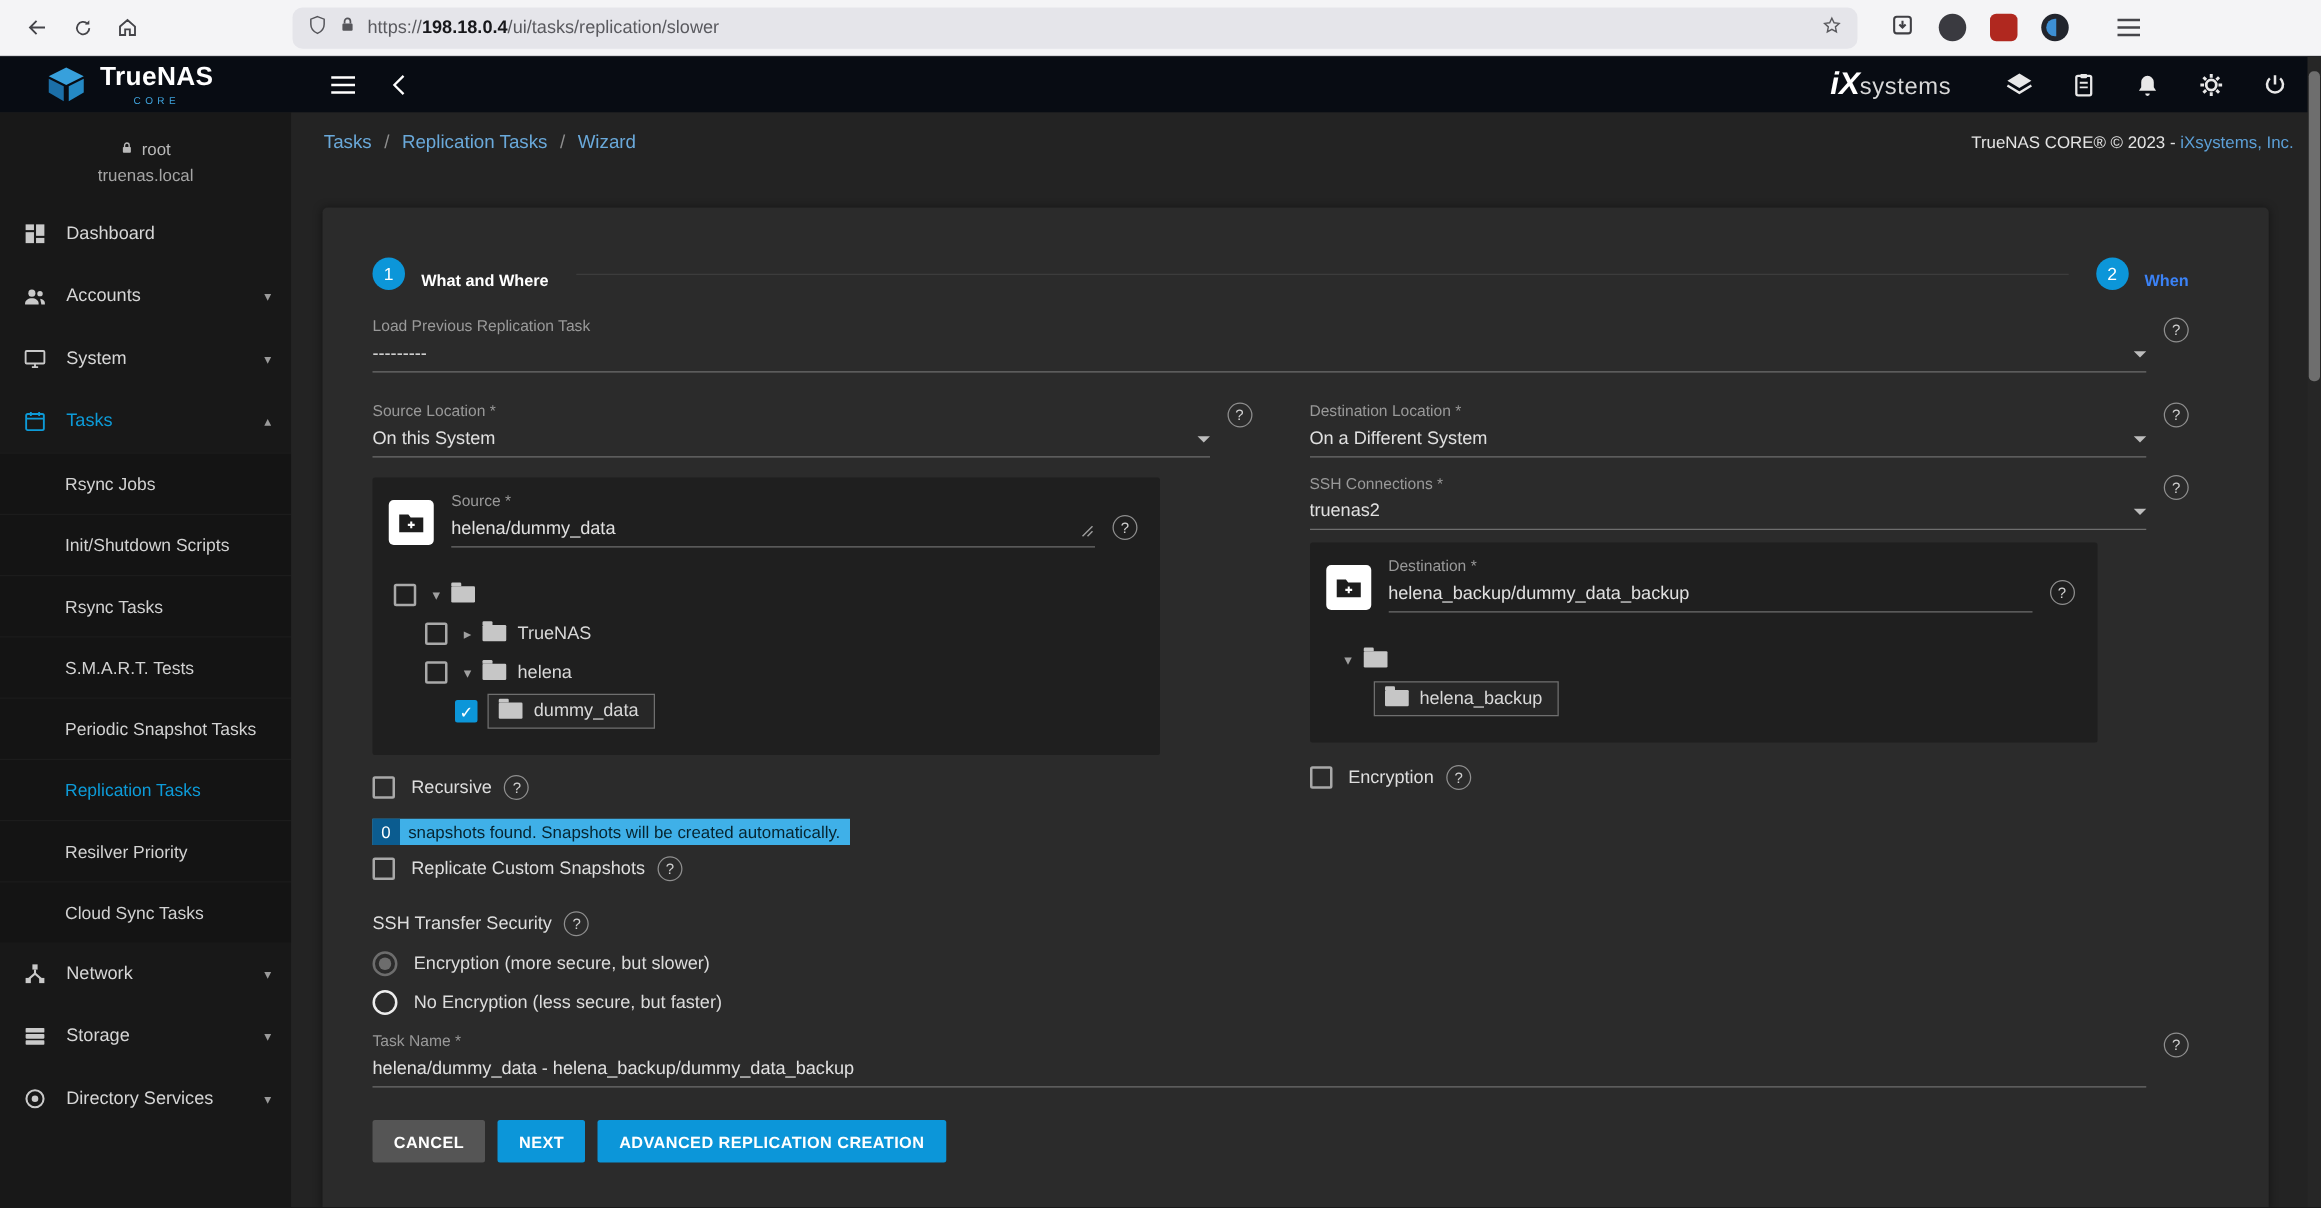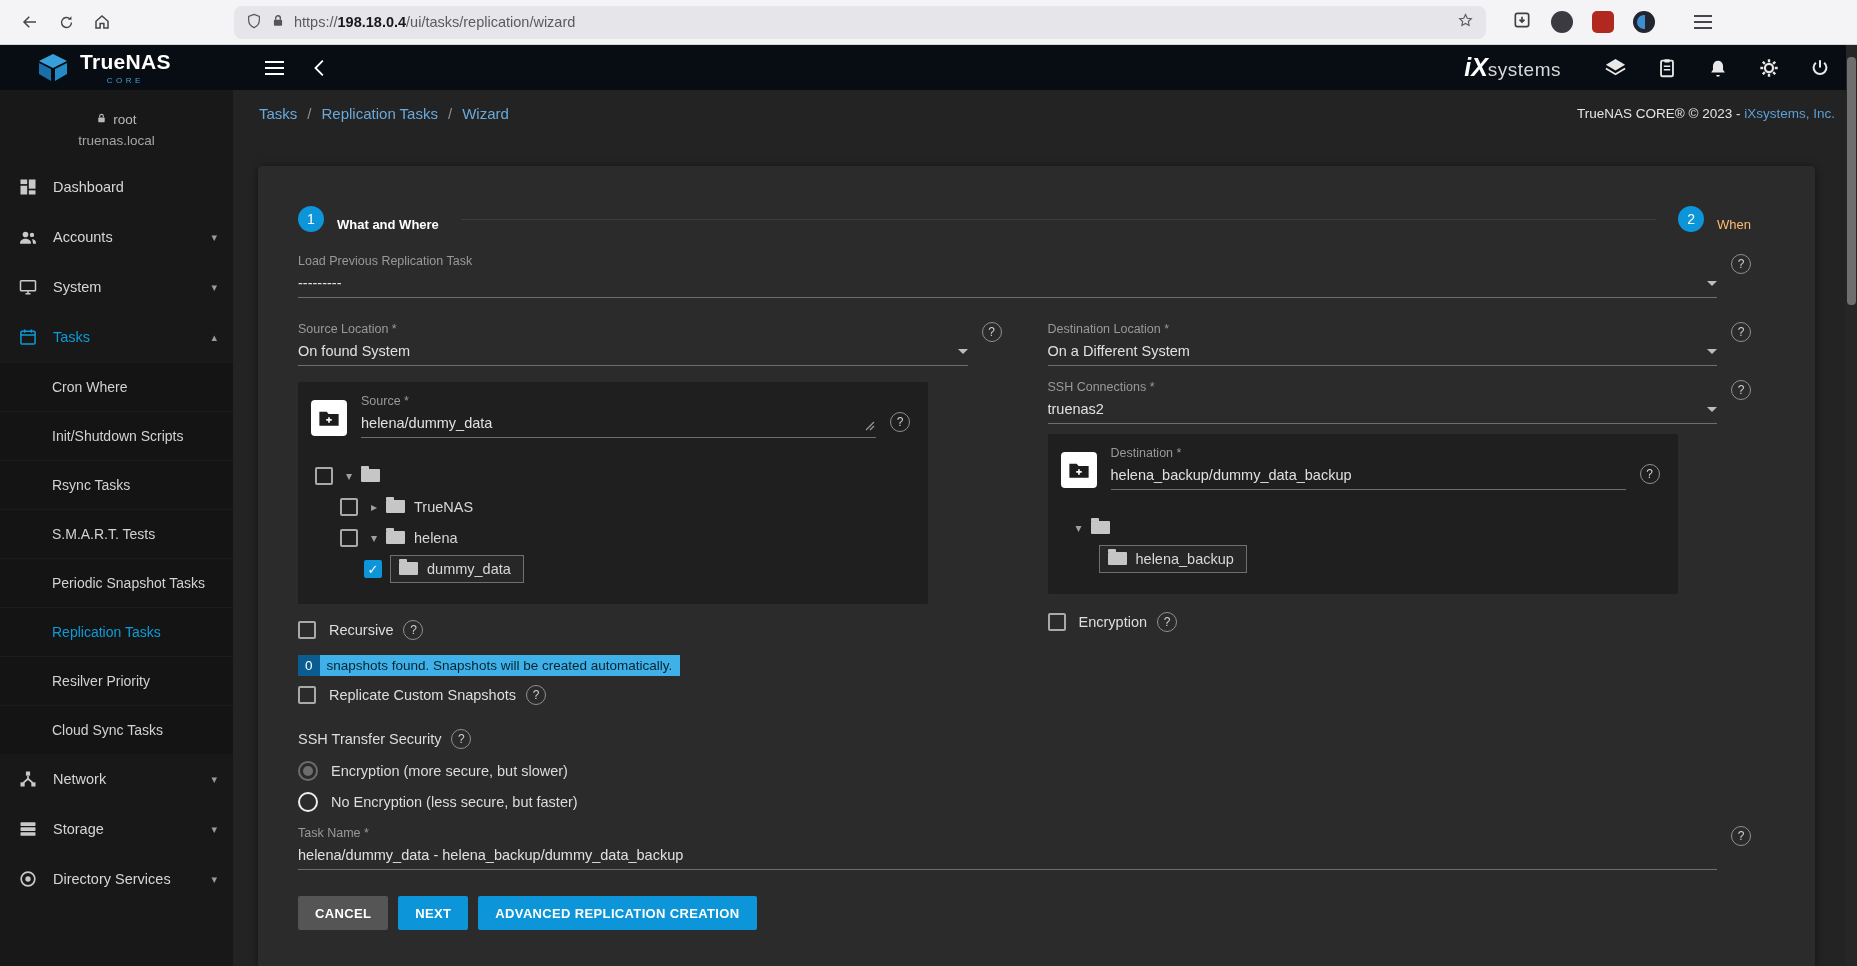--- a/index.html
+++ b/index.html
@@ -60,21 +60,21 @@
   .copyright{margin-left:auto;color:#e4e4e4;font-size:13.5px;white-space:nowrap;}
   .copy-link{color:#5c9fd6;cursor:pointer;}
 
   .card{flex:1;margin:30px 42px 0 25px;background:#2b2b2b;border-radius:4px 4px 0 0;box-shadow:0 1px 8px rgba(0,0,0,.45);padding:40px 64px 0 40px;}
 
   
   .steps{display:flex;align-items:center;}
   .step-circle{width:26px;height:26px;border-radius:50%;background:#0c96d9;color:#fff;font-size:14px;display:flex;align-items:center;justify-content:center;flex:none;}
   .step-label{margin-left:13px;font-size:13px;color:#fff;font-weight:600;white-space:nowrap;margin-top:10px;}
   .step-line{flex:1;height:1px;background:#3c3c3c;margin:0 22px;}
-  .step2 .step-label{color:#fdba74;font-weight:400;}
+  .step2 .step-label{color:#3b82f6;font-weight:700;}
 
   .fldrow{display:flex;align-items:flex-start;}
   .fld{flex:1;min-width:0;}
   .flabel{font-size:12.5px;color:#999;margin-bottom:7px;}
   .fline{display:flex;align-items:center;border-bottom:1px solid #6e6e6e;padding-bottom:6px;position:relative;}
   .fval{flex:1;font-size:14.5px;color:#e0e0e0;white-space:nowrap;overflow:hidden;}
   .caret{width:0;height:0;border-left:5px solid transparent;border-right:5px solid transparent;border-top:5.5px solid #bdbdbd;margin-left:8px;flex:none;cursor:pointer;}
   .help{width:20px;height:20px;border:1.5px solid #8f8f8f;border-radius:50%;color:#cfcfcf;font-size:12px;display:flex;align-items:center;justify-content:center;flex:none;margin-left:14px;margin-bottom:4px;cursor:pointer;}
   .help.inline{margin:0 0 0 10px;}
 
@@ -152,21 +152,21 @@
         <svg width="16" height="16" viewBox="0 0 24 24">
             <path d="M12 2l8 3v6c0 5-3.5 9-8 11-4.5-2-8-6-8-11V5z" fill="none" stroke="#55555a" stroke-width="1.8"></path>
           </svg>
       </span>
       <span>
         <svg width="14" height="14" viewBox="0 0 24 24">
             <rect x="5" y="10" width="14" height="10" rx="1.5" fill="#55555a"></rect>
             <path d="M8 10V7a4 4 0 0 1 8 0v3" fill="none" stroke="#55555a" stroke-width="2.4"></path>
           </svg>
       </span>
-      <span><span class="url-scheme">https://</span><span class="url-host">198.18.0.4</span><span class="url-rest">/ui/tasks/replication/wizard</span></span>
+      <span><span class="url-scheme">https://</span><span class="url-host">198.18.0.4</span><span class="url-rest">/ui/tasks/replication/slower</span></span>
       <span class="uspacer"></span>
       <span>
         <svg width="17" height="17" viewBox="0 0 24 24">
             <path d="M12 3.6l2.5 5.2 5.7.7-4.2 3.9 1.1 5.6L12 16.2 6.9 19l1.1-5.6L3.8 9.5l5.7-.7z" fill="none" stroke="#5a5a5e" stroke-width="1.6"></path>
           </svg>
       </span>
     </div>
     <div class="bext">
       <span>
         <svg width="20" height="20" viewBox="0 0 24 24">
@@ -308,21 +308,21 @@
               <rect x="3.5" y="5" width="17" height="15.5" rx="1.5"></rect>
               <path d="M3.5 9.5h17M8 3v4M16 3v4"></path>
             </svg>
         </span>
         <span class="nav-label">Tasks</span>
         <span class="nav-chev">▴</span>
       </div>
 
       <div class="subnav">
         <div class="sub-item">
-            <span>Cron Where</span>
+            <span>Rsync Jobs</span>
           </div>
         <div class="sub-item">
             <span>Init/Shutdown Scripts</span>
           </div>
         <div class="sub-item">
             <span>Rsync Tasks</span>
           </div>
         <div class="sub-item">
             <span>S.M.A.R.T. Tests</span>
           </div>
@@ -413,21 +413,21 @@
           <span class="help">?</span>
         </div>
 
         <div class="cols">
 
           <div>
             <div class="fldrow">
               <div class="fld">
                 <div class="flabel">Source Location *</div>
                 <div class="fline">
-                  <span class="fval">On found System</span>
+                  <span class="fval">On this System</span>
                   <span class="caret"></span>
                 </div>
               </div>
               <span class="help">?</span>
             </div>
 
             <div class="panel">
               <div class="ptop">
                 <span class="fpbtn">
                   <svg width="22" height="19" viewBox="0 0 24 20">

